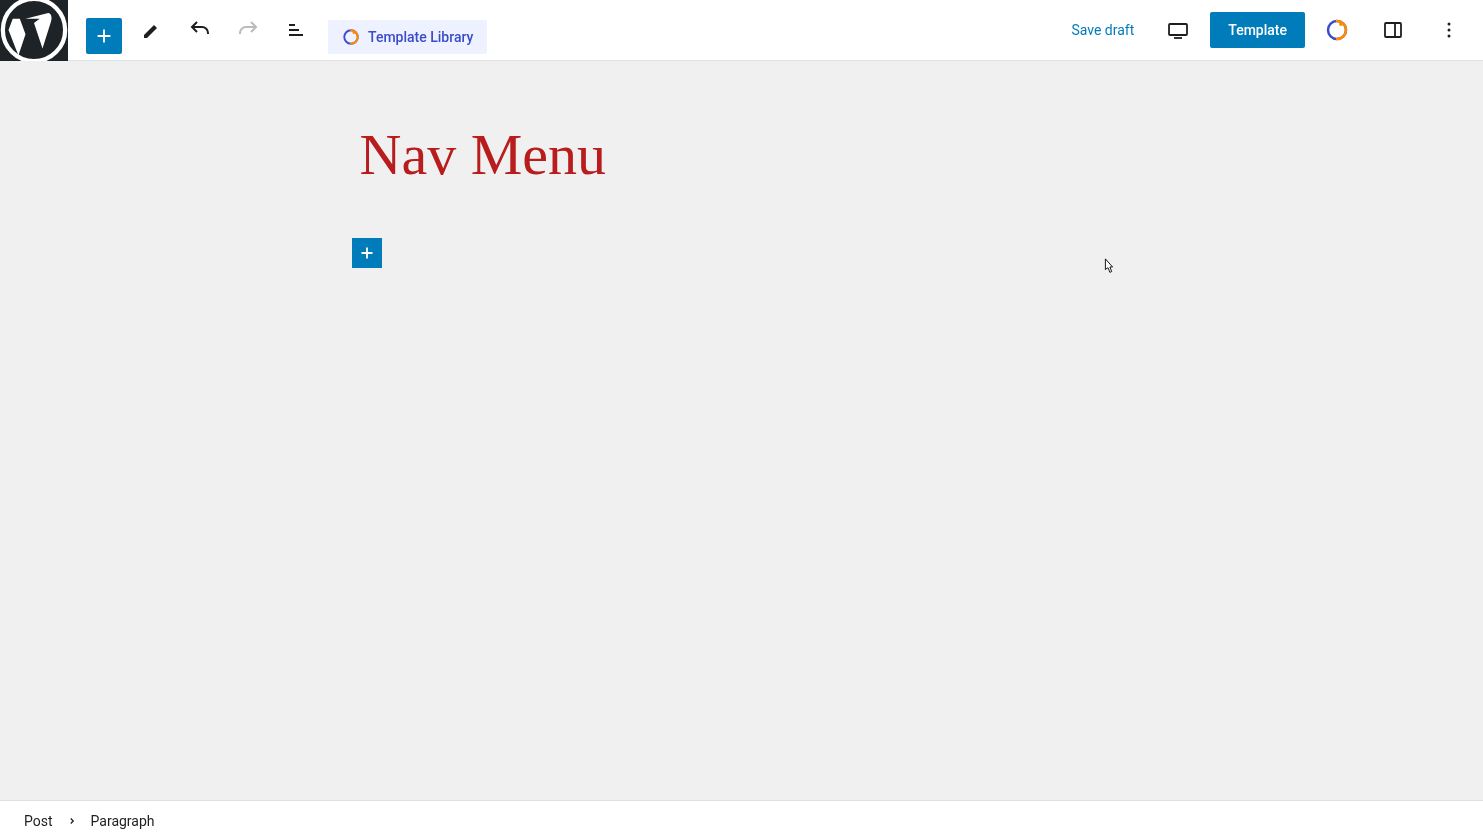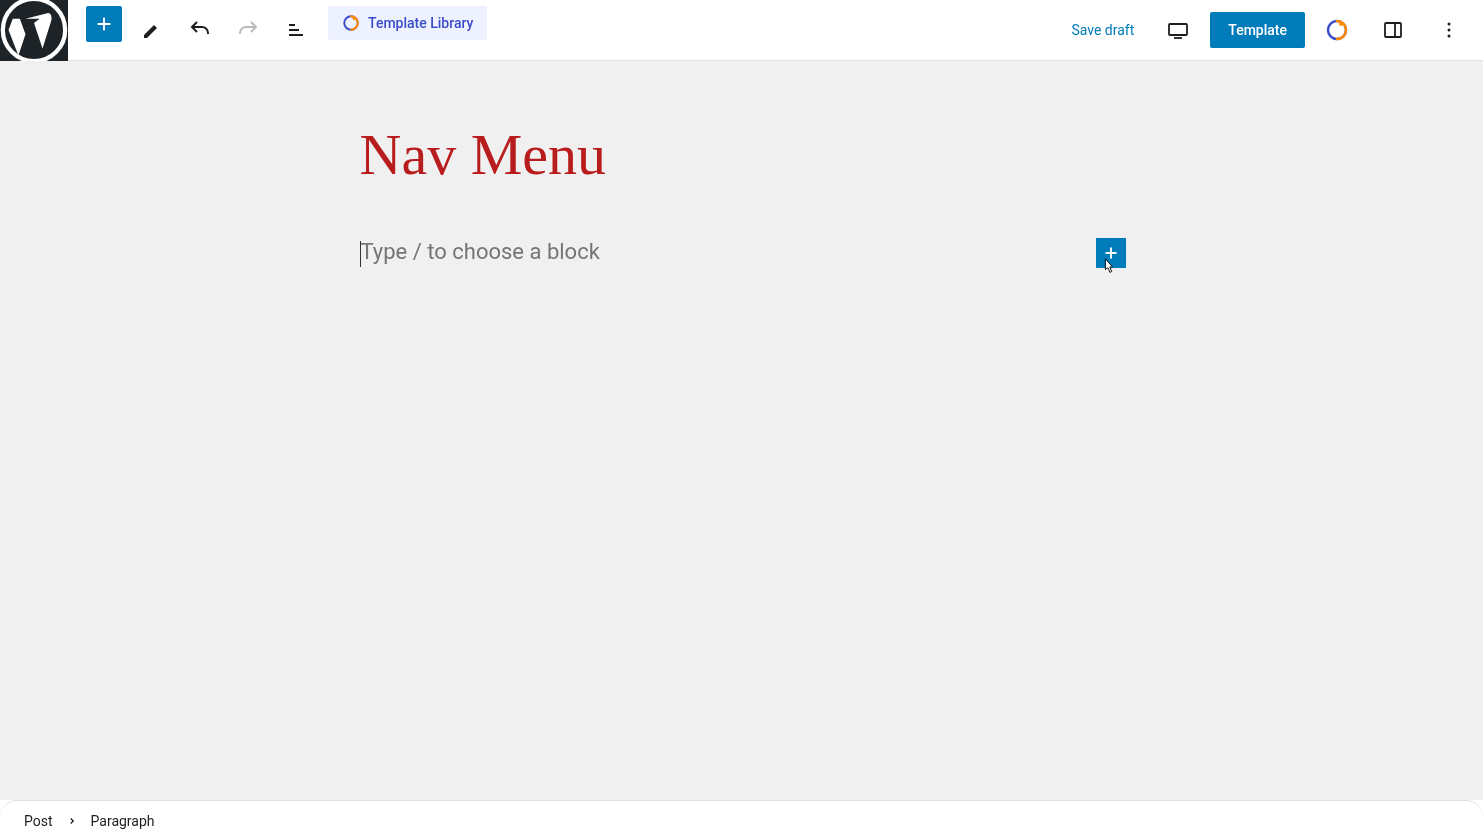--- a/index.html
+++ b/index.html
@@ -9,21 +9,21 @@
     display: flex; flex-direction: column;
   }
   .topbar {
     height: 61px; display: flex; align-items: center; border-bottom: 1px solid #e0e0e0;
     background: #fff;
   }
   .wp-logo {
     width: 68px; height: 61px; background: #1d2327; display: flex; align-items: center; justify-content: center;
     cursor: pointer;
   }
-  .toolbar-left { display: flex; align-items: flex-start; gap: 0; padding-left: 12px; }
+  .toolbar-left { display: flex; align-items: flex-end; gap: 0; padding-left: 12px; }
   .icon-btn {
     width: 48px; height: 48px; display: flex; align-items: center; justify-content: center;
     cursor: pointer; border-radius: 2px;
   }
   .icon-btn.primary {
     background: #007cba; width: 36px; height: 36px; margin: 0 6px;
   }
   .icon-btn svg { width: 24px; height: 24px; }
   .icon-btn.primary svg { width: 22px; height: 22px; }
   .icon-btn.disabled svg { opacity: 0.3; }
@@ -57,21 +57,21 @@
     width: 30px; height: 30px; background: #007cba; display: flex; align-items: center; justify-content: center;
     cursor: pointer; margin-right: 6px;
   }
   .add-block-btn svg { width: 22px; height: 22px; }
   .pointer-cursor {
     position: absolute; right: 14px; top: 18px; pointer-events: none;
   }
   .pointer-cursor svg { width: 18px; height: 22px; }
   .breadcrumb {
     height: 40px; border-top: 1px solid #e0e0e0; display: flex; align-items: center;
-    padding: 0 24px; gap: 14px; font-size: 14px; border-radius: 17px;
+    padding: 0 24px; gap: 14px; font-size: 14px;
   }
   .breadcrumb span { color: #1e1e1e; }
   .breadcrumb .sep { color: #1e1e1e; font-size: 14px; }
 </style>
 </head>
 <body>
 
 <div class="topbar">
   <div class="wp-logo">
     <svg viewBox="0 0 24 24" fill="#fff">
@@ -143,23 +143,20 @@
           <circle cx="12" cy="18" r="1.5"></circle>
       </svg>
     </div>
   </div>
 </div>
 
 <div class="canvas-wrap">
   <div class="canvas">
     <h1 class="post-title">Nav Menu</h1>
     <div class="block-row">
-      <div class="block-placeholder">
-        <span class="cursor"></span><span>Type / to choose a block</span>
-      </div>
       <div class="add-block-btn">
         <svg viewBox="0 0 24 24" fill="#fff">
           <path d="M12 6v12M6 12h12" stroke="#fff" stroke-width="2" fill="none"></path>
         </svg>
       </div>
       <div class="pointer-cursor">
         <svg viewBox="0 0 20 24" fill="#fff" stroke="#000" stroke-width="1">
           <path d="M6 3v12l2-2h1l2 5 2-1-2-5h3L6 3z"></path>
         </svg>
       </div>

